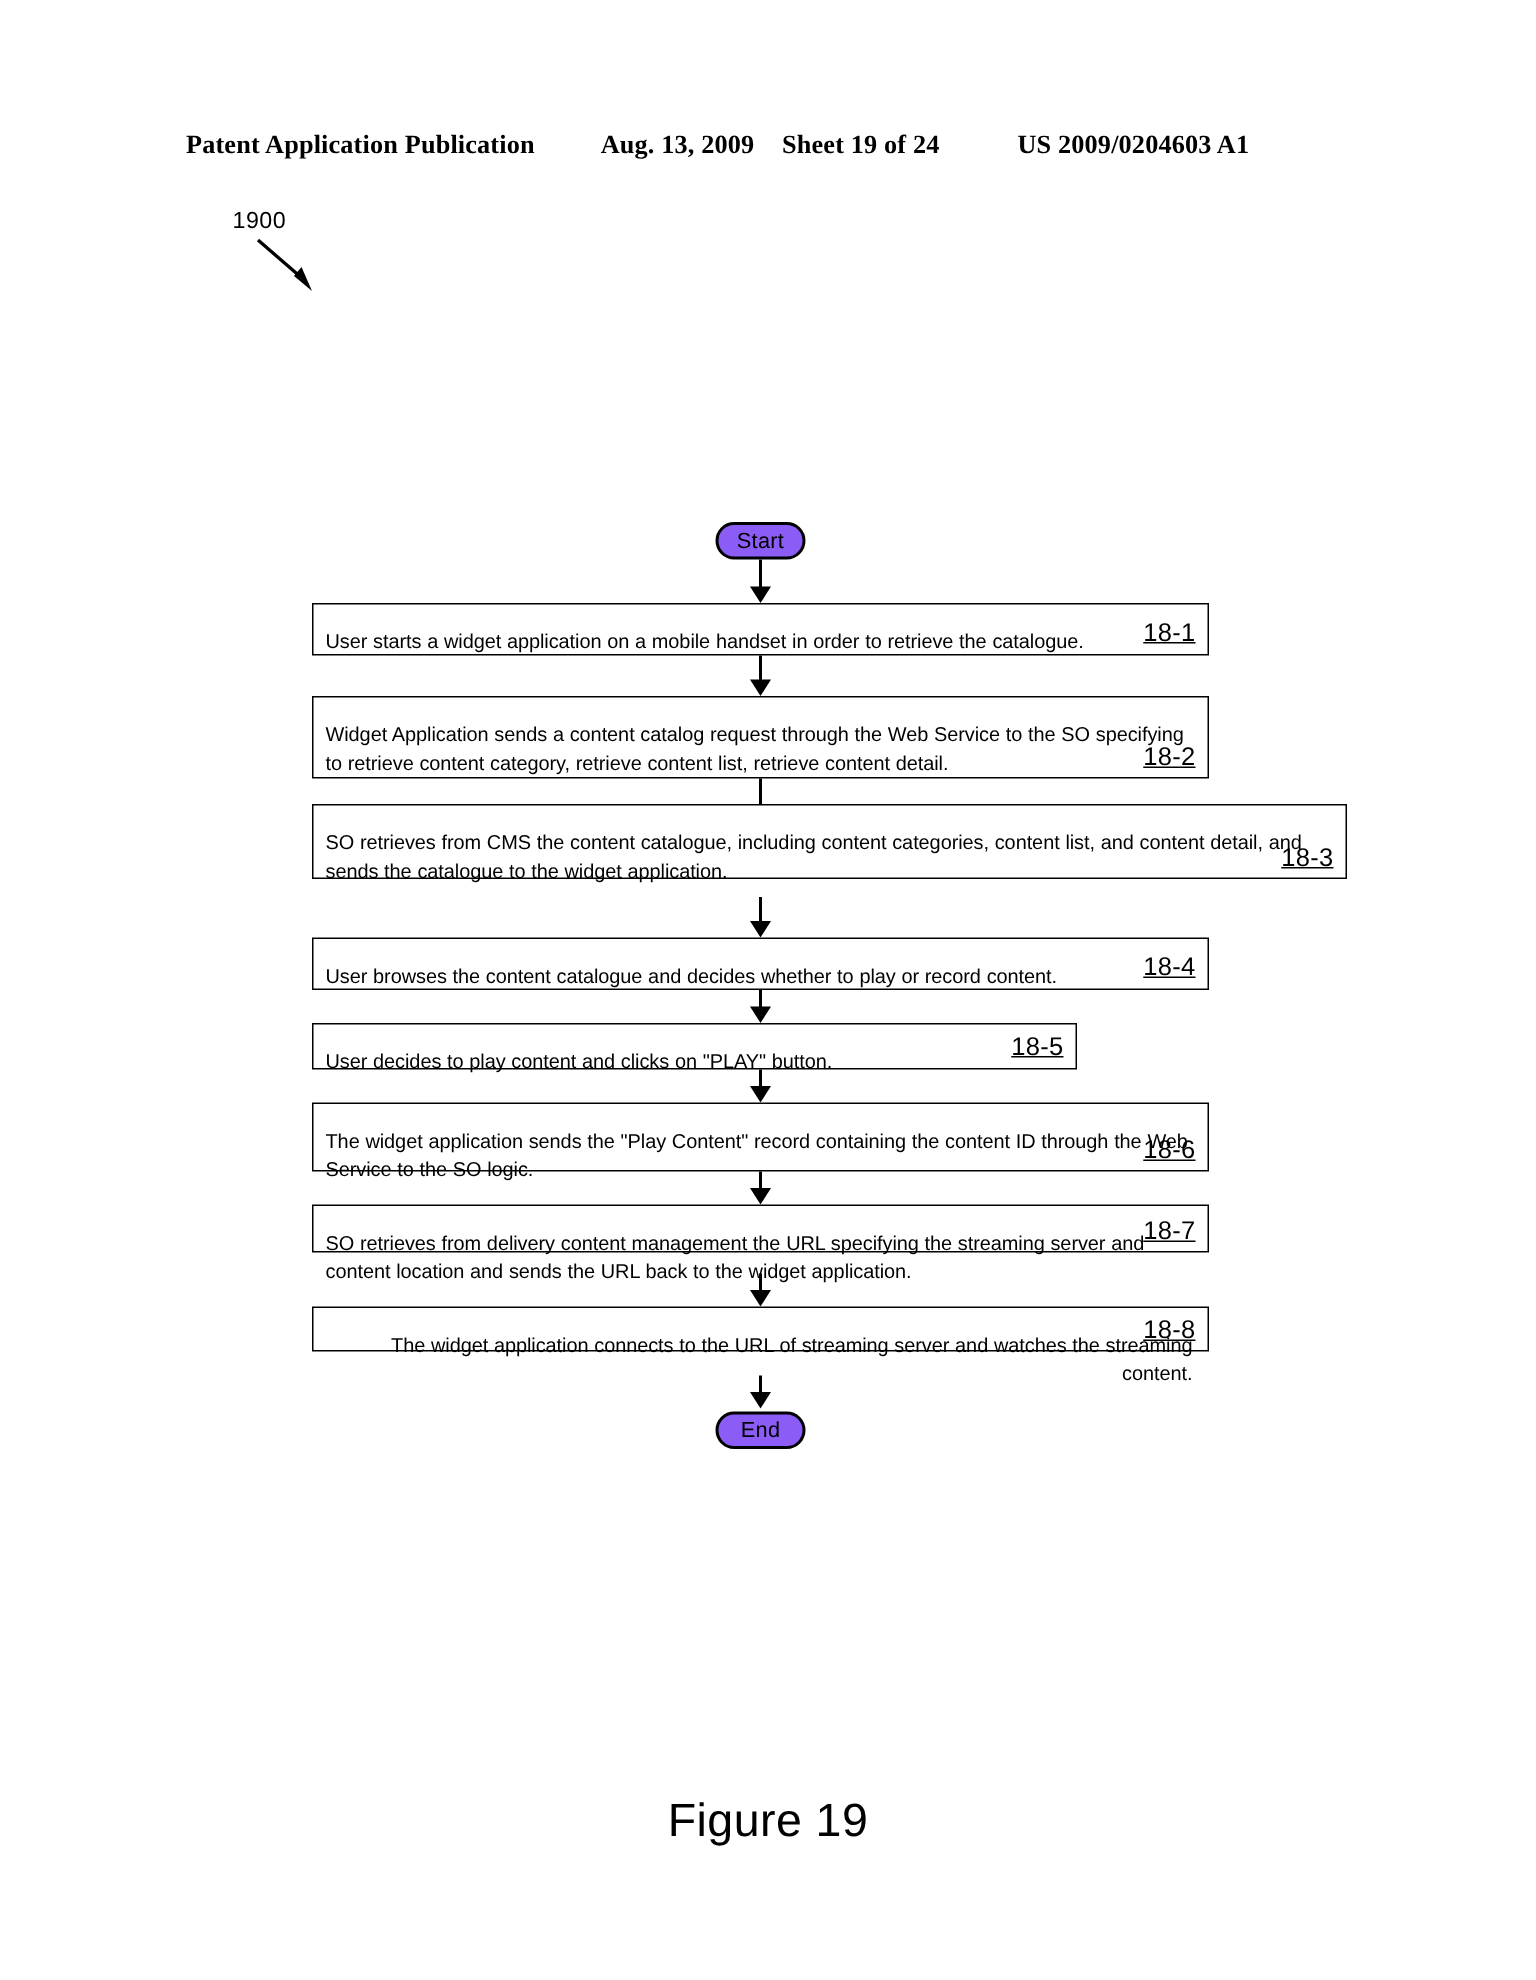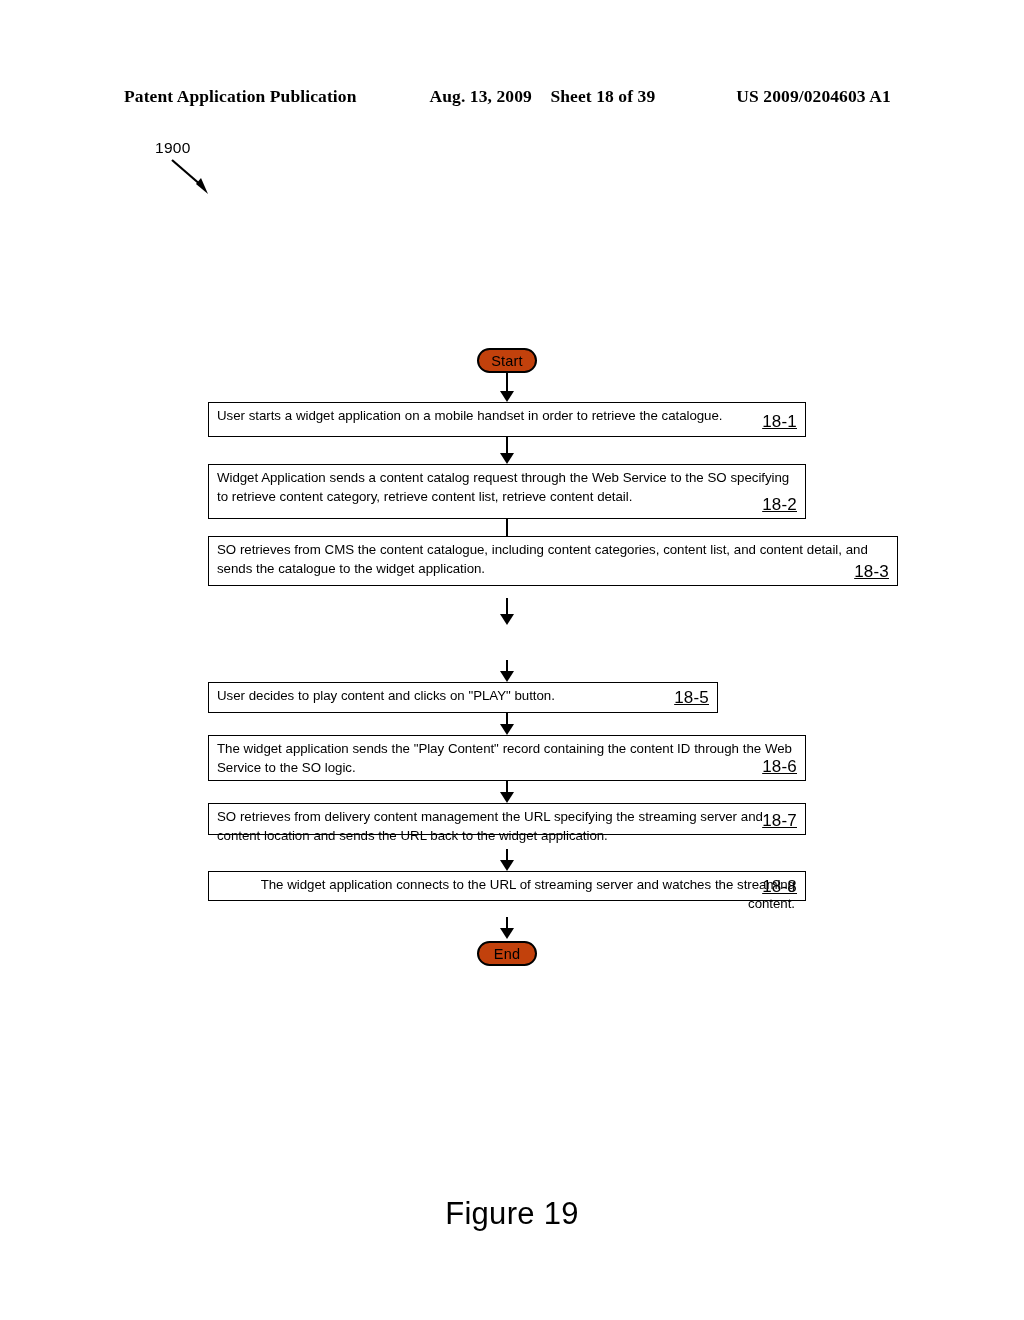--- a/index.html
+++ b/index.html
@@ -22,21 +22,20 @@
     top: 86px;
     left: 124px;
     width: 776px;
     display: flex;
     align-items: baseline;
     font-family: "Liberation Serif", serif;
     font-weight: bold;
     font-size: 17.5px;
     letter-spacing: 0.1px;
     white-space: nowrap;
-    gap: 29px;
   }
   .pub-header .h-left { flex: 0 0 auto; }
   .pub-header .h-mid  { flex: 0 0 auto; margin-left: 44px; }
   .pub-header .h-mid .sheet { margin-left: 14px; }
   .pub-header .h-right { flex: 0 0 auto; margin-left: 52px; }
 
   
   .ref-num {
     position: absolute;
     top: 139px;
@@ -60,35 +59,35 @@
     top: 0;
     width: 1024px;
     height: 1320px;
   }
 
   .term {
     position: absolute;
     box-sizing: border-box;
     border: 2px solid #000;
     border-radius: 999px;
-    background: #c2410c;
+    background: #8b5cf6;
     display: flex;
     align-items: center;
     justify-content: center;
     font-size: 14.5px;
     font-family: "Liberation Sans", sans-serif;
     letter-spacing: 0.2px;
   }
 
   .step-box {
     position: absolute;
     box-sizing: border-box;
     border: 1.6px solid #000;
     background: #fff;
-    padding: 4px 8px 3px 8px;
+    padding: 16px 8px 3px 8px;
   }
   .step-text {
     font-size: 13.3px;
     line-height: 18.5px;
     letter-spacing: -0.05px;
     word-spacing: 0.2px;
     display: block;
     padding-right: 2px;
   }
   .step-label {
@@ -130,21 +129,21 @@
     letter-spacing: 0.3px;
   }
 </style>
 </head>
 <body>
 
 <div class="pub-header">
   <span class="h-left">Patent Application Publication</span>
   <span class="h-mid">
     <span>Aug. 13, 2009</span>
-    <span class="sheet">Sheet 18 of 39</span>
+    <span class="sheet">Sheet 19 of 24</span>
   </span>
   <span class="h-right">US 2009/0204603 A1</span>
 </div>
 
 <div class="ref-num">1900</div>
 <svg class="ref-arrow" viewBox="0 0 48 42">
   <line x1="4" y1="4" x2="34" y2="30" stroke="#000" stroke-width="2.2"></line>
   <polygon points="40,38 28,28 33,22" fill="#000"></polygon>
 </svg>
 
@@ -174,20 +173,24 @@
   <div class="arrowhead" style="top:537px;"></div>
 
   <div class="step-box" style="left:208px; top:536px; width:690px; height:50px;">
     <span class="step-text">SO retrieves from CMS the content catalogue, including content categories, content list, and content detail, and sends the catalogue to the widget application.</span>
     <span class="step-label">18-3</span>
   </div>
 
   <div class="connector" style="top:598px; height:20px;"></div>
   <div class="arrowhead" style="top:614px;"></div>
 
+  <div class="step-box one-line" style="left:208px; top:625px; width:598px; height:35px;">
+    <span class="step-text">User browses the content catalogue and decides whether to play or record content.</span>
+    <span class="step-label">18-4</span>
+  </div>
 
   <div class="connector" style="top:660px; height:18px;"></div>
   <div class="arrowhead" style="top:671px;"></div>
 
   <div class="step-box one-line" style="left:208px; top:682px; width:510px; height:31px;">
     <span class="step-text">User decides to play content and clicks on "PLAY" button.</span>
     <span class="step-label">18-5</span>
   </div>
 
   <div class="connector" style="top:713px; height:18px;"></div>

